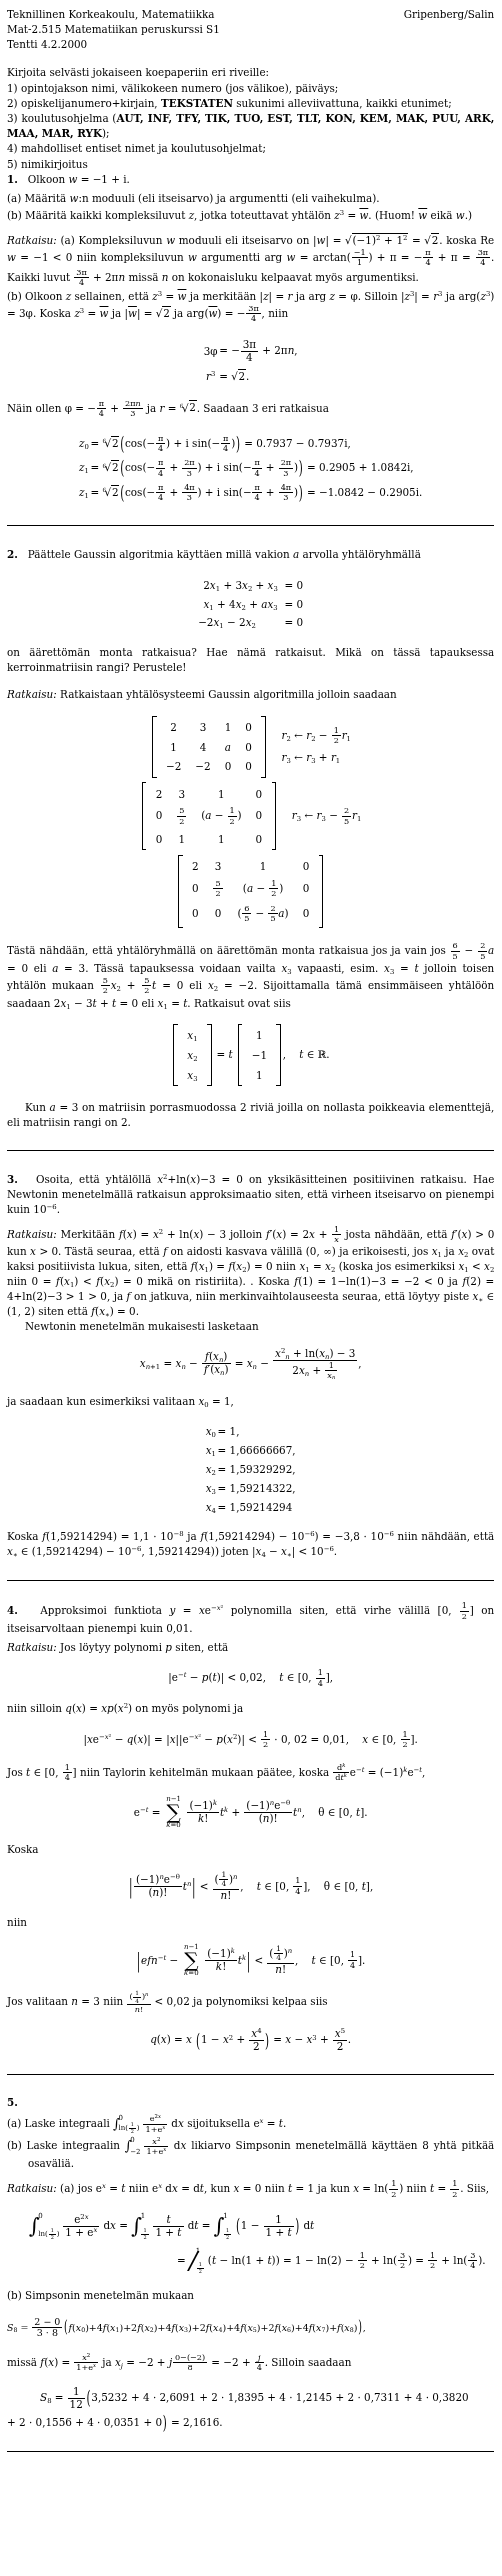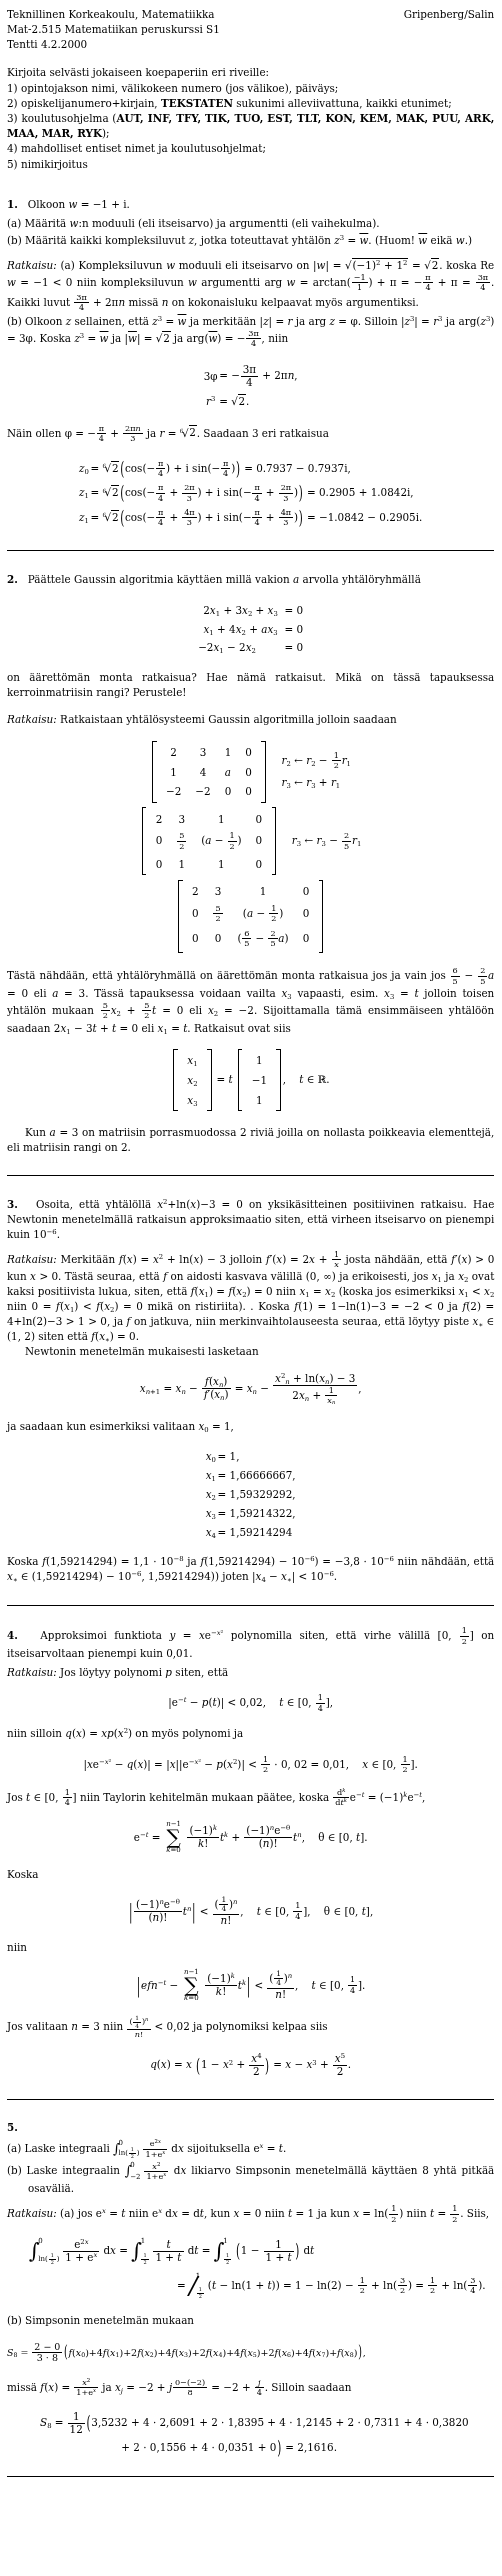--- a/index.html
+++ b/index.html
@@ -2,31 +2,31 @@
 <html style="font-size:12.6px"><head>
 <meta charset="utf-8">
 <style>
 *{box-sizing:border-box;margin:0;padding:0}
 html,body{background:#fff}
 body{width:503px;height:2576px;overflow:hidden;font-family:"DejaVu Serif","Liberation Serif",serif;font-size:10.4px;color:#000}
 .page{padding:7px 8.7px 0 7px}
 .hdr{position:relative;line-height:15px}
 .auth{position:absolute;right:0;top:0}
 .instr{margin-top:13.4px;line-height:15.4px}
-.prob{margin-top:25px}
+.prob{}
 .tx{line-height:15px;text-align:justify}
 .pt{line-height:15px;text-align:justify;margin-bottom:4px}
 .li{padding-left:21px;text-indent:-21px;line-height:15px;text-align:justify;margin:2.4px 0}
 .ind{text-indent:18px}
 .disp{text-align:center;margin:13.4px 0;line-height:1.35;text-indent:0}
 .dispL{margin:13.4px 0;line-height:1.5;text-align:left;text-indent:0}
 .off1{padding-left:22px}
 .off2{padding-left:170px}
 .offl{padding-left:33px}
-.offr{text-align:center;padding-right:43px}
+.offr{text-align:left;padding-right:43px}
 .rule{border-top:0.8px solid #000;margin:20.5px 0}
 .tight{font-size:9.5px}
 sup,sub{font-size:0.66em;line-height:0}
 sup{vertical-align:0.55em}
 sub{vertical-align:-0.25em}
 .f{display:inline-block;vertical-align:middle;text-align:center;line-height:1.15;margin:0 0.8px;text-indent:0}
 .f>.n{display:block;border-bottom:0.8px solid #000;padding:0 2px}
 .f>.d{display:block;padding:0 2px}
 .f.s{font-size:0.78em}
 .f.ss{font-size:0.72em}

